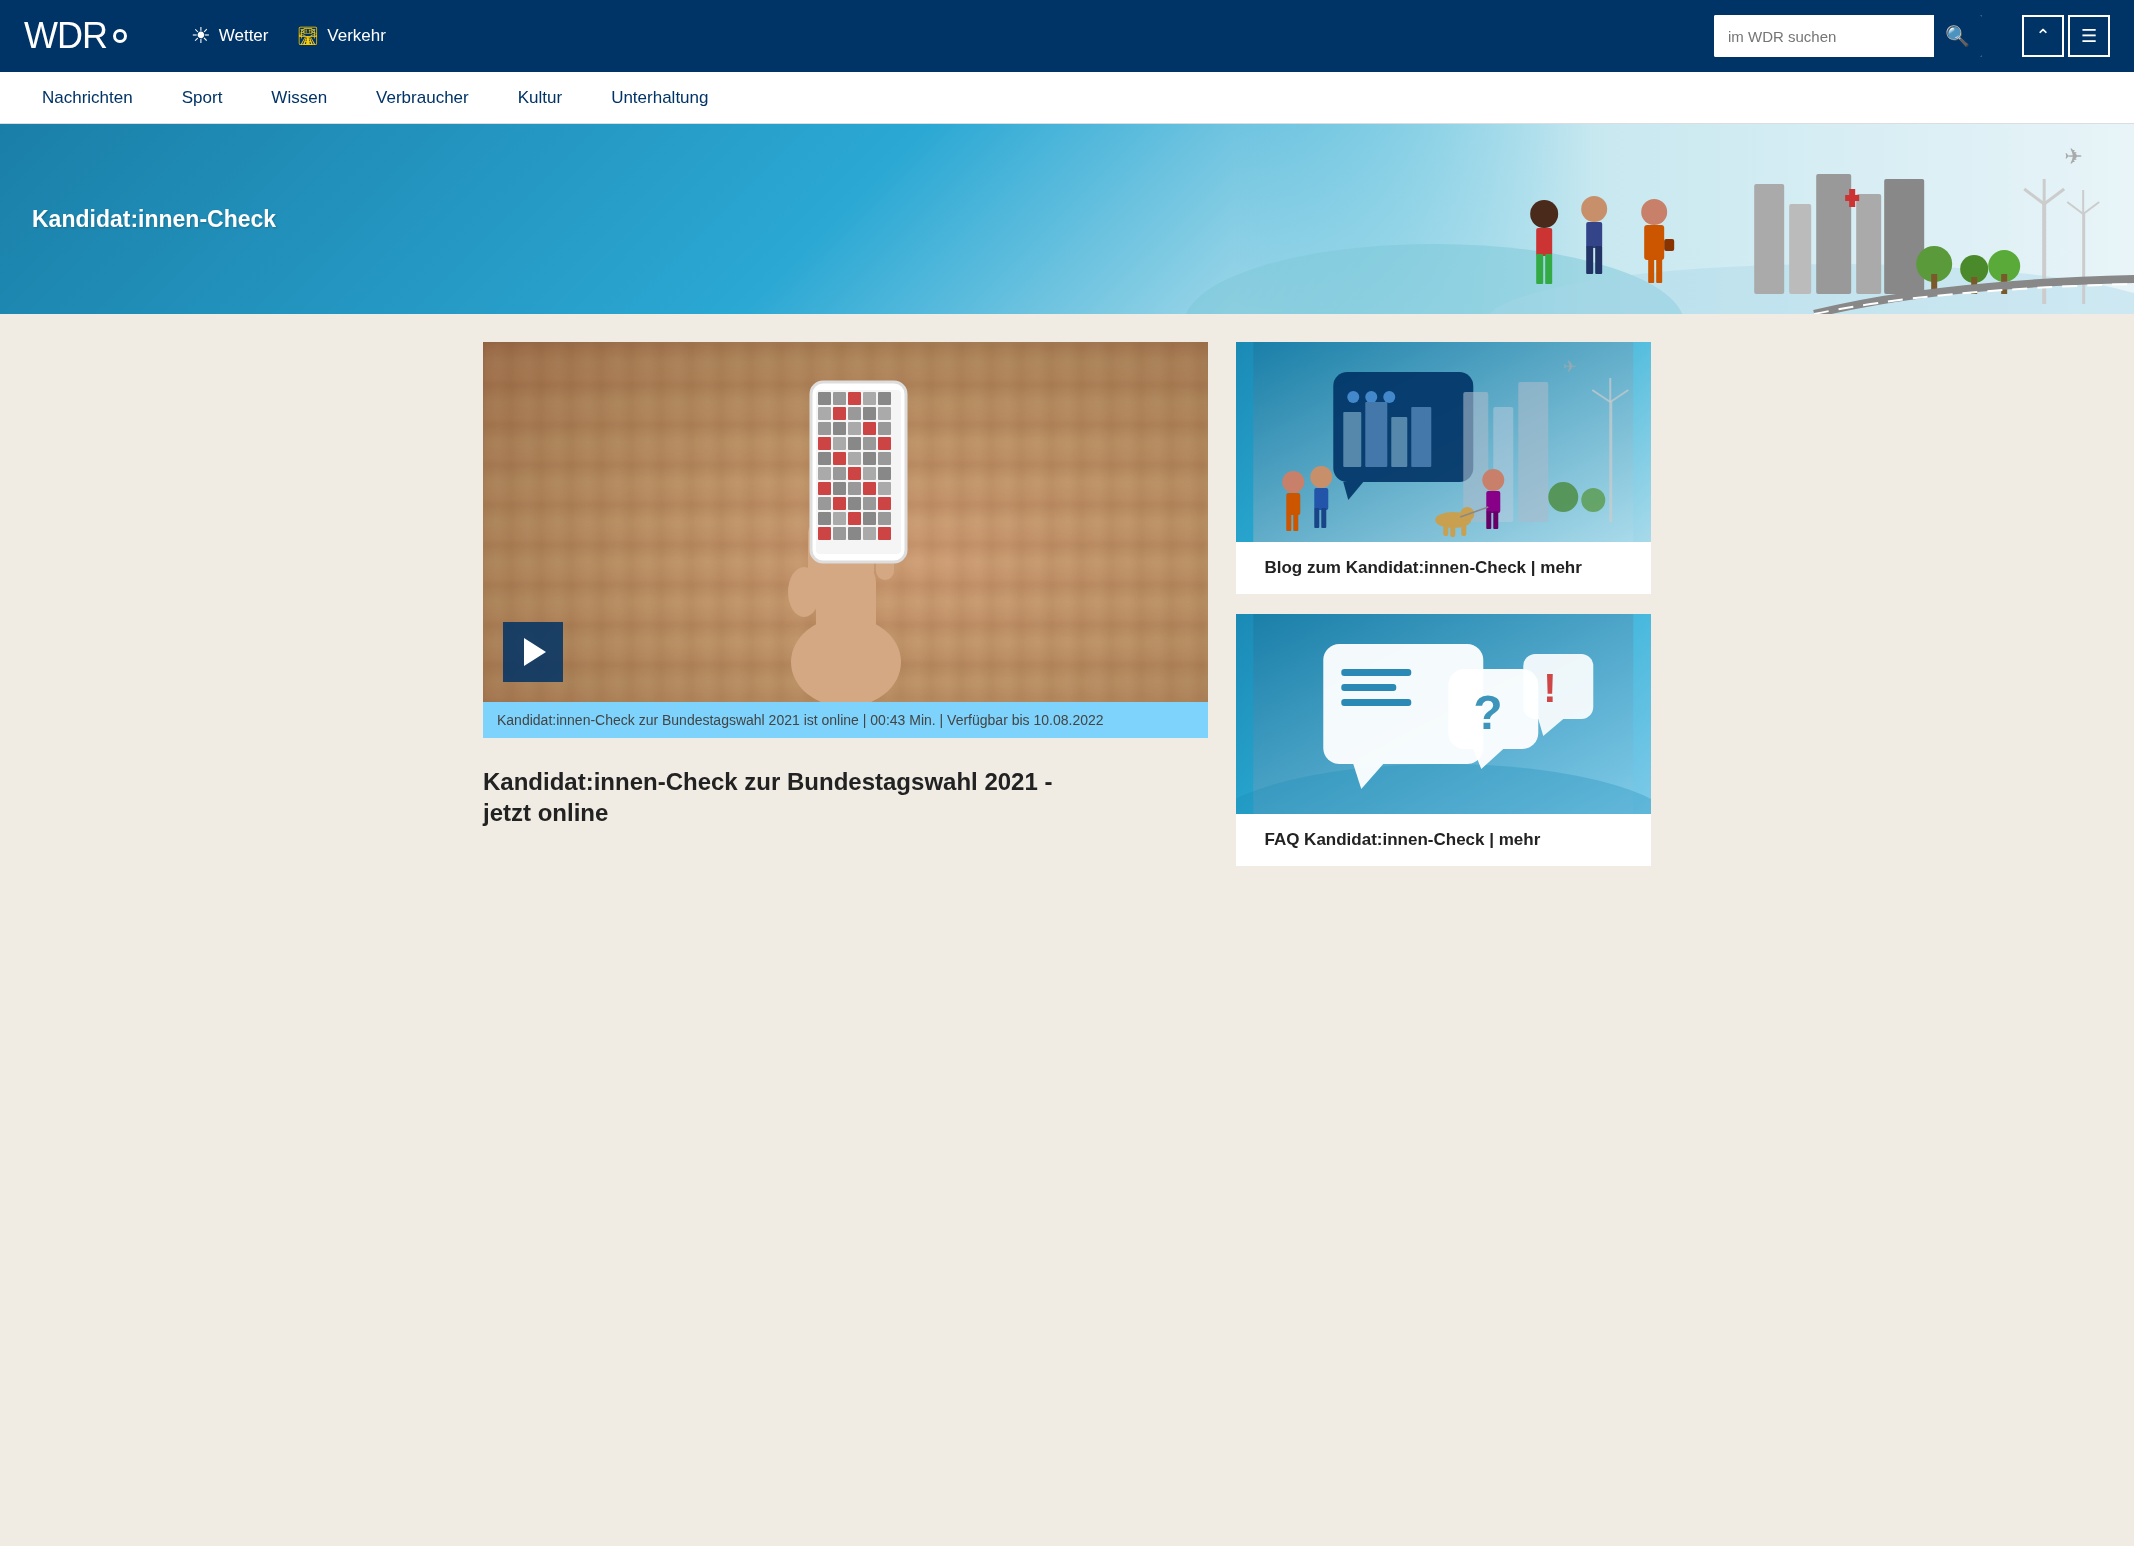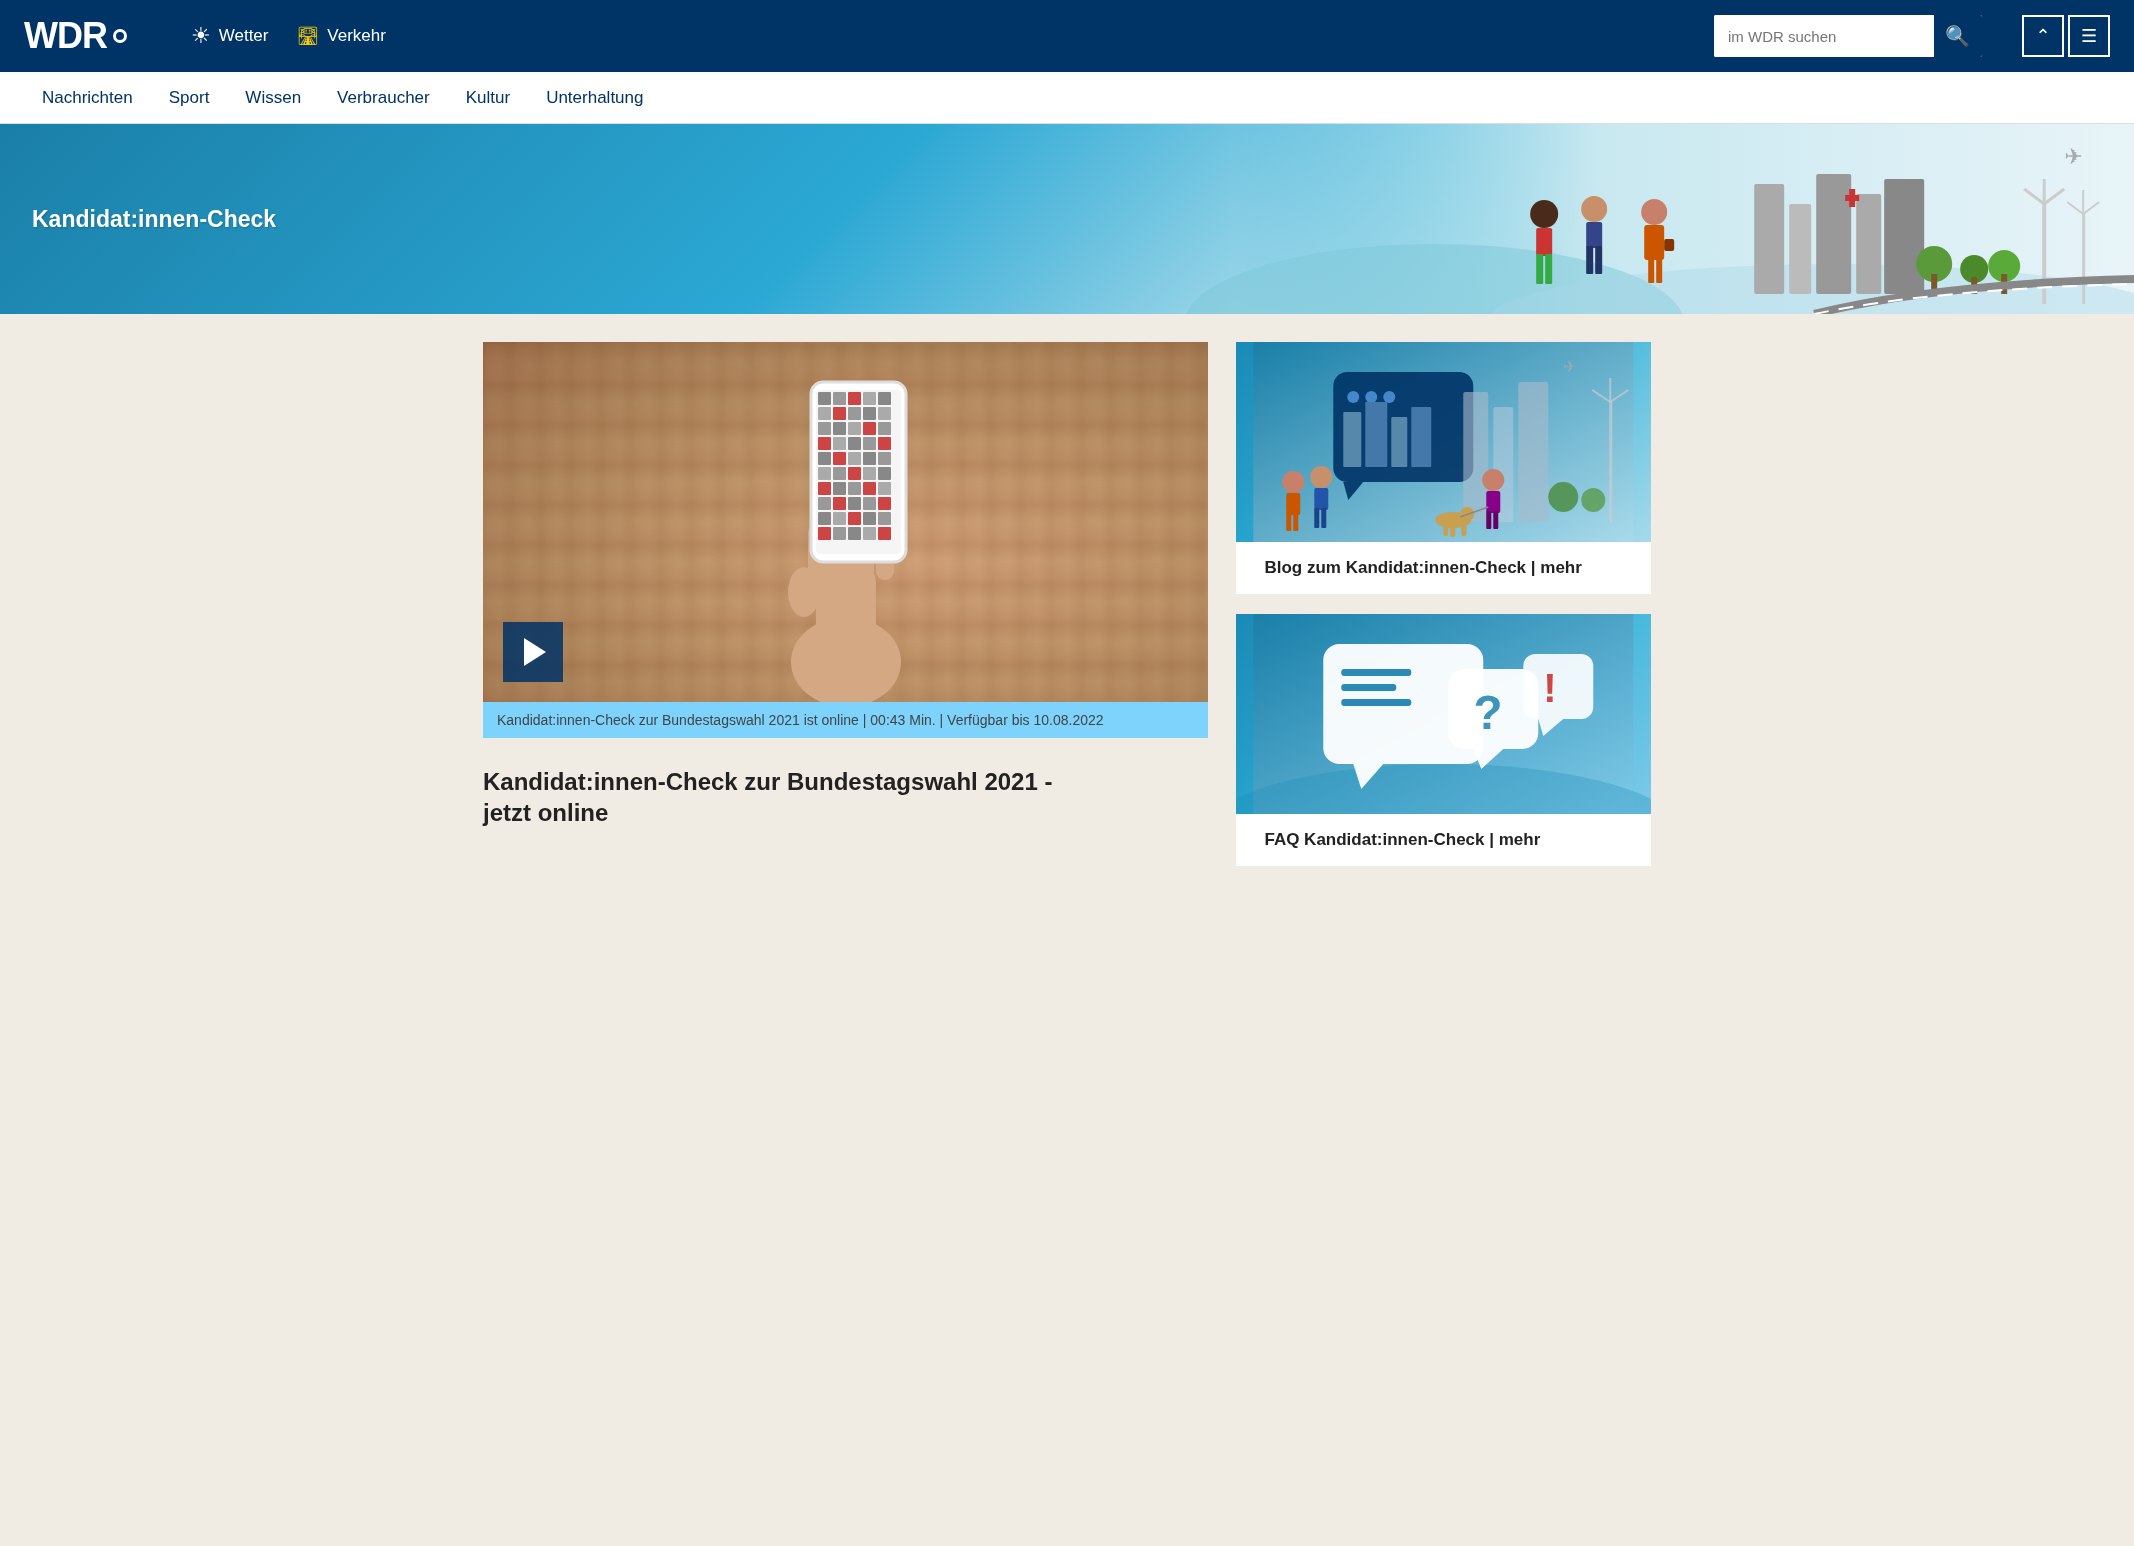--- a/index.html
+++ b/index.html
@@ -10,21 +10,21 @@
       background: #003366;
       display: flex;
       align-items: center;
       padding: 0 24px;
       height: 72px;
       gap: 32px;
     }
     .logo {
       color: white;
       font-size: 36px;
-      font-weight: 700;
+      font-weight: 400;
       letter-spacing: -1px;
       display: flex;
       align-items: center;
       gap: 4px;
       margin-right: 32px;
       text-decoration: none;
     }
     .logo-circle {
       width: 14px;
       height: 14px;
@@ -108,21 +108,21 @@
       background: white;
       display: flex;
       align-items: center;
       padding: 0 24px;
       height: 52px;
       border-bottom: 1px solid #ddd;
     }
     .nav-links {
       display: flex;
       align-items: center;
-      gap: 0;
+      gap: 13px;
       margin-right: auto;
     }
     .nav-link {
       color: #003366;
       text-decoration: none;
       font-size: 17px;
       padding: 16px 18px;
       display: block;
     }
     .nav-link-bold {

